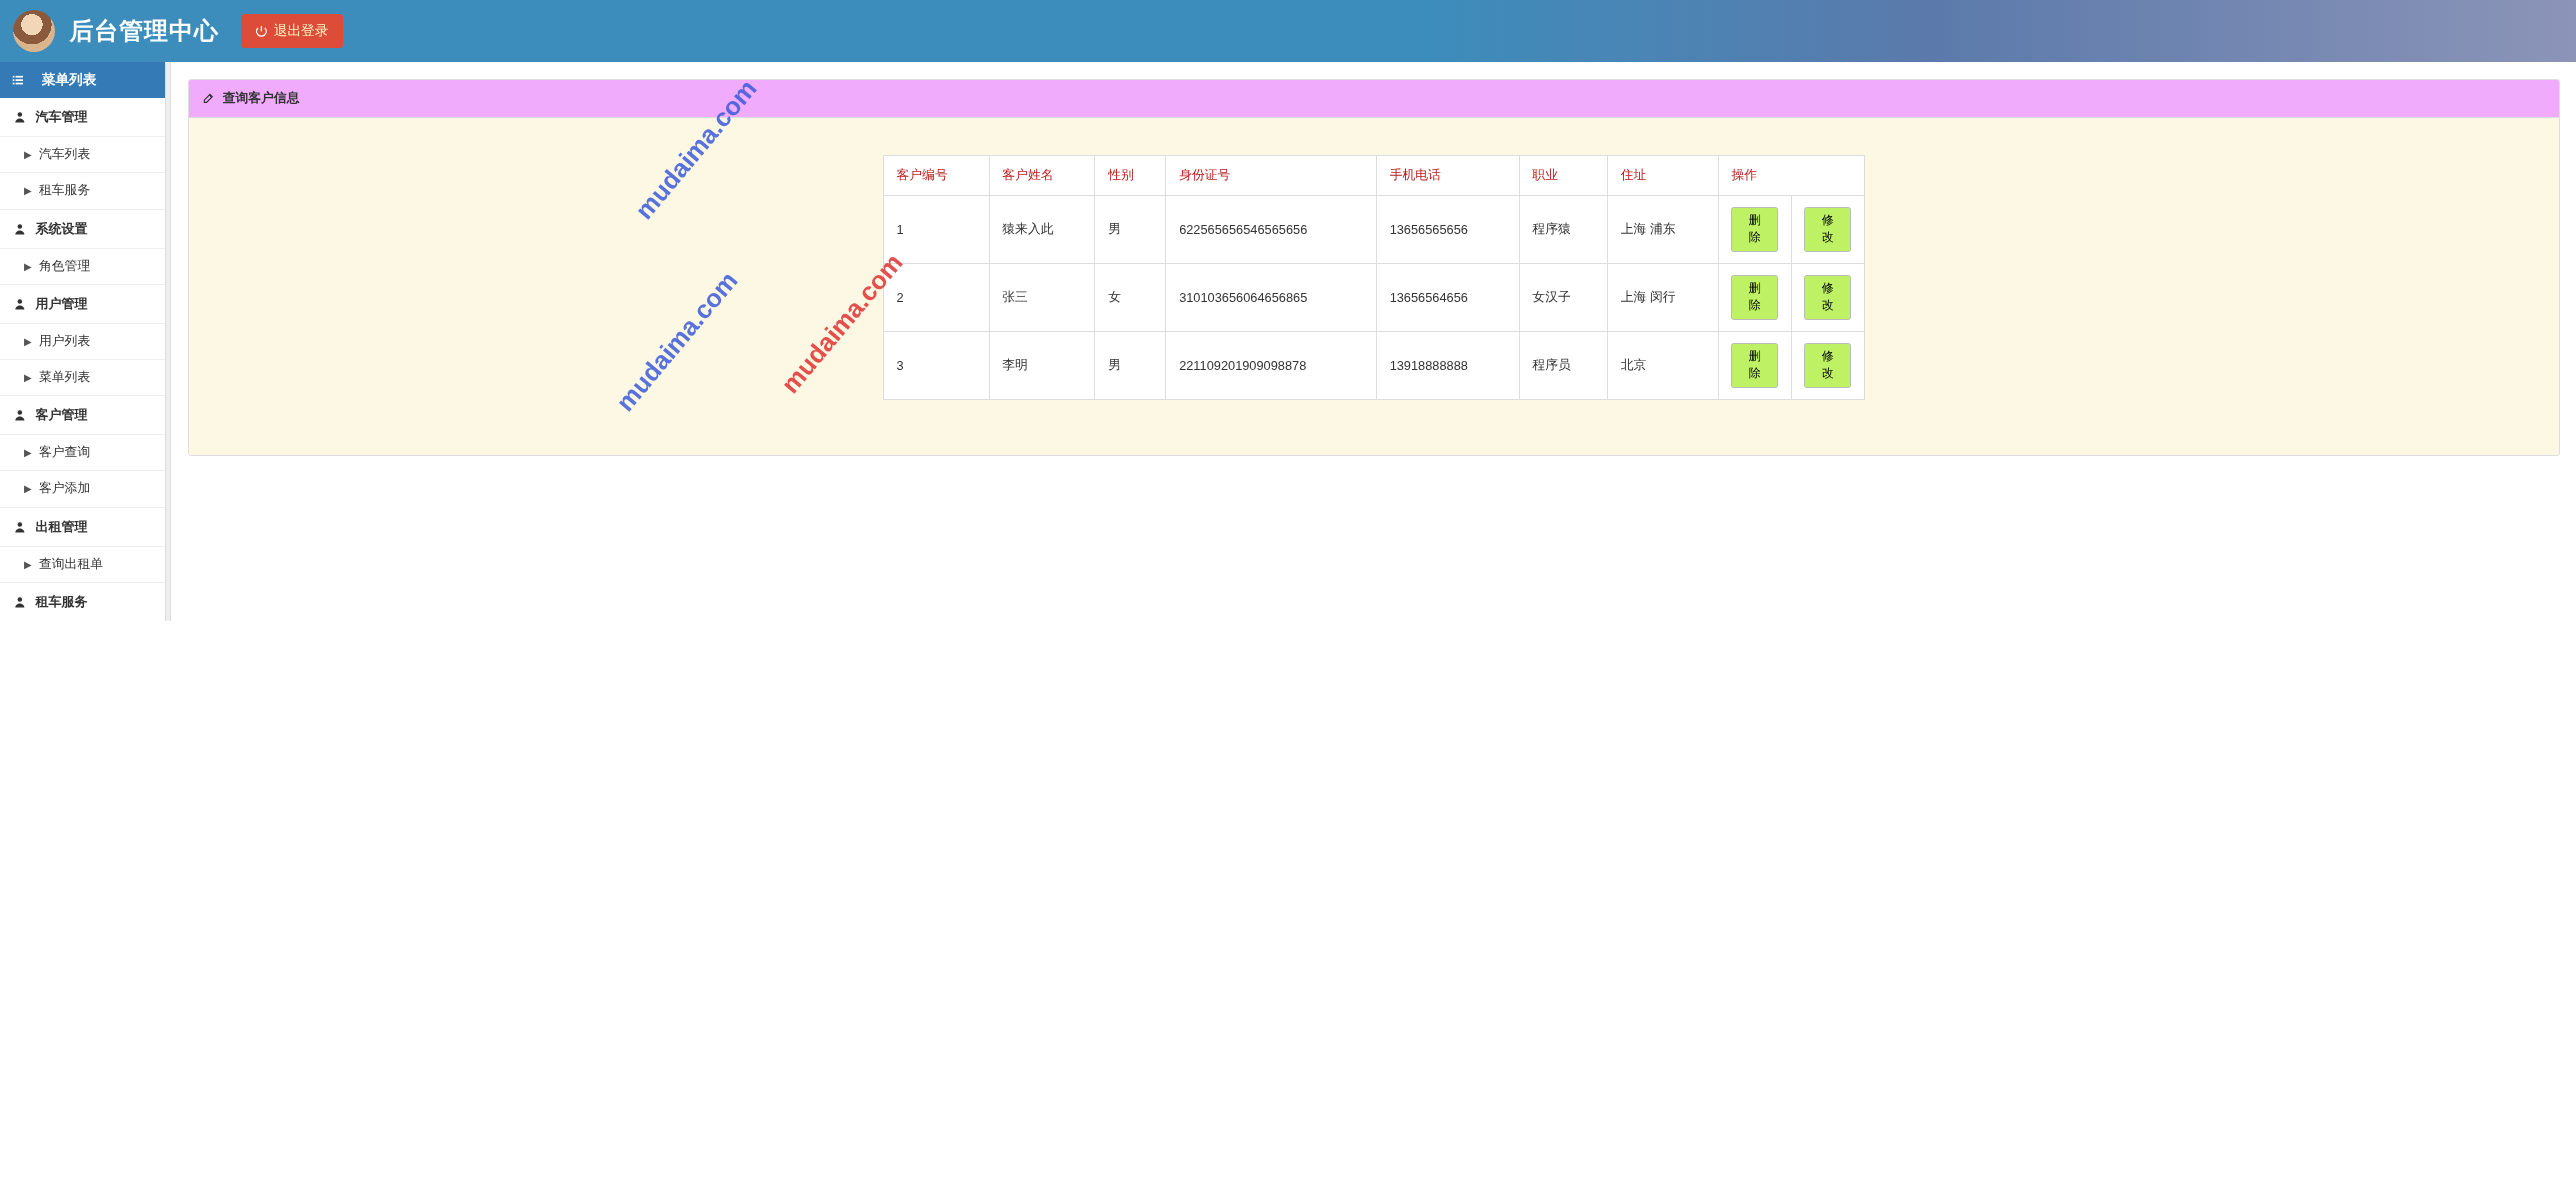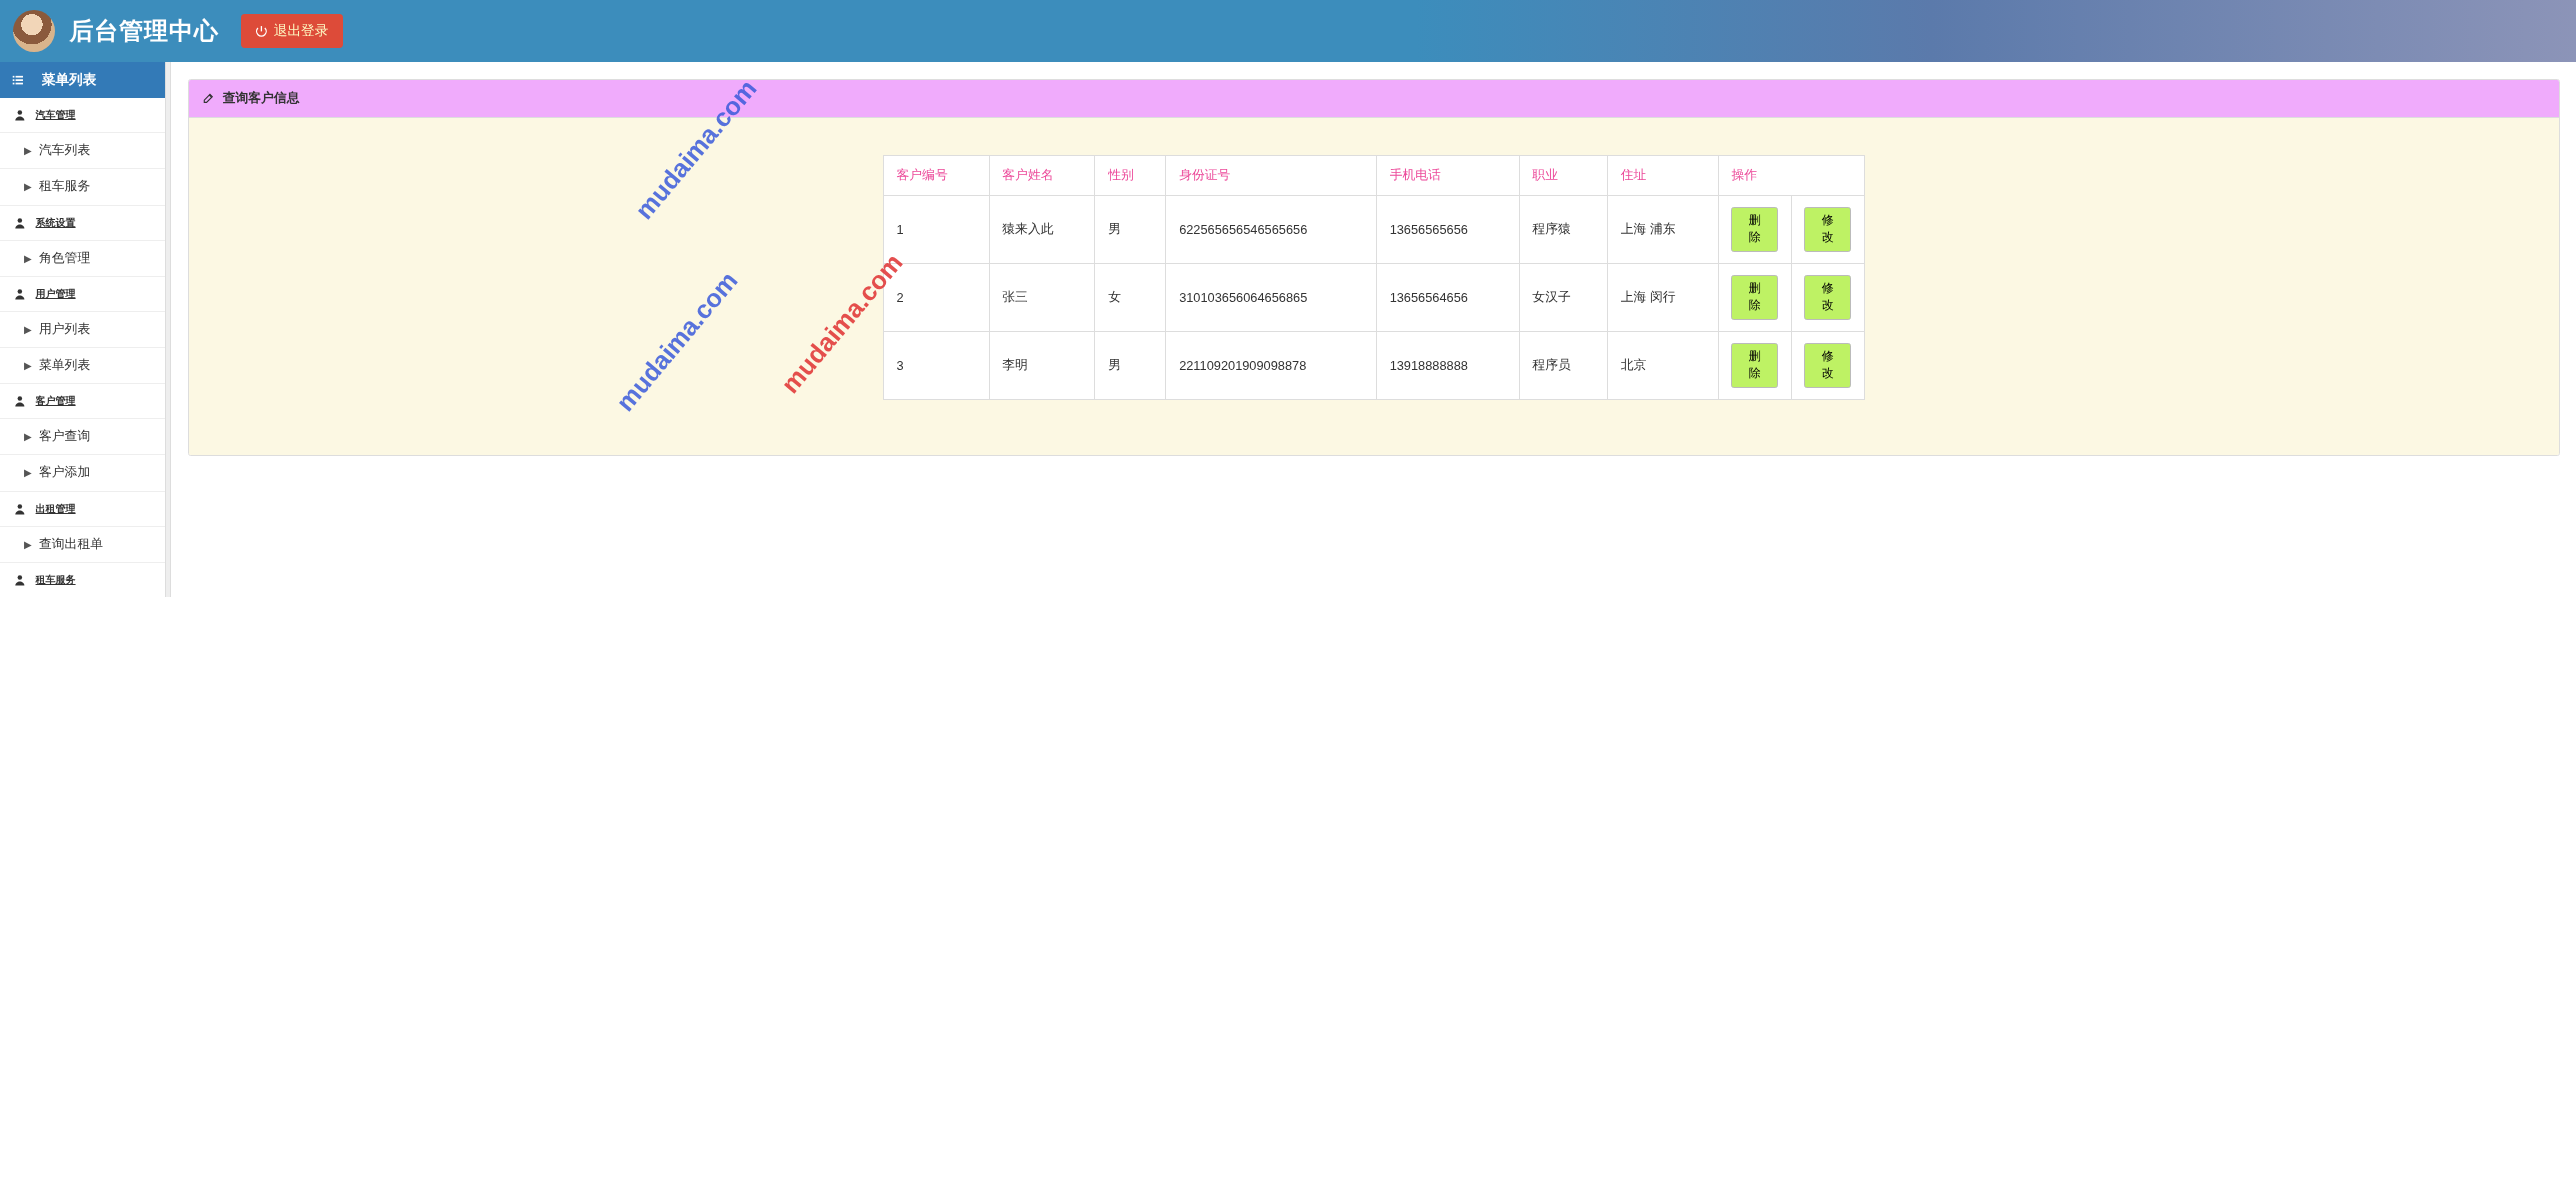--- a/index.html
+++ b/index.html
@@ -48,27 +48,26 @@
     padding: 9.1px 11px;
     font-weight: 700;
     font-size: 13.7px;
     display: flex;
     align-items: center;
     gap: 17px;
   }
   .menu-group {
     padding: 10px 12.8px;
     font-weight: 700;
-    font-size: 10px;
+    font-size: 13px;
     border-top: 0.9px solid #eee;
     display: flex;
     align-items: center;
     gap: 9.1px;
     cursor: pointer;
-    text-decoration: underline;
   }
   .menu-group:first-of-type { border-top: none; }
   .menu-item {
     padding: 9.1px 12.8px 9.1px 24px;
     font-size: 12.8px;
     color: #333;
     border-top: 0.9px solid #eee;
     display: flex;
     align-items: center;
     gap: 7.3px;
@@ -126,21 +125,21 @@
   
   .tbl-wrap { display: flex; justify-content: center; }
   table { border-collapse: collapse; background: #fff; width: 982px; }
   th, td {
     border: 0.9px solid #ddd;
     padding: 11px 12.8px;
     text-align: left;
     font-size: 12.8px;
     vertical-align: middle;
   }
-  th { font-weight: 400; color: #ec4899; }
+  th { font-weight: 400; color: #b91c1c; }
   .row-btn {
     padding: 4.6px 11px;
     background: #bef264;
     border: 0.9px solid #bbb;
     border-radius: 2.7px;
     font-size: 12px;
     cursor: pointer;
   }
   td.op-cell { width: 73px; }
 

